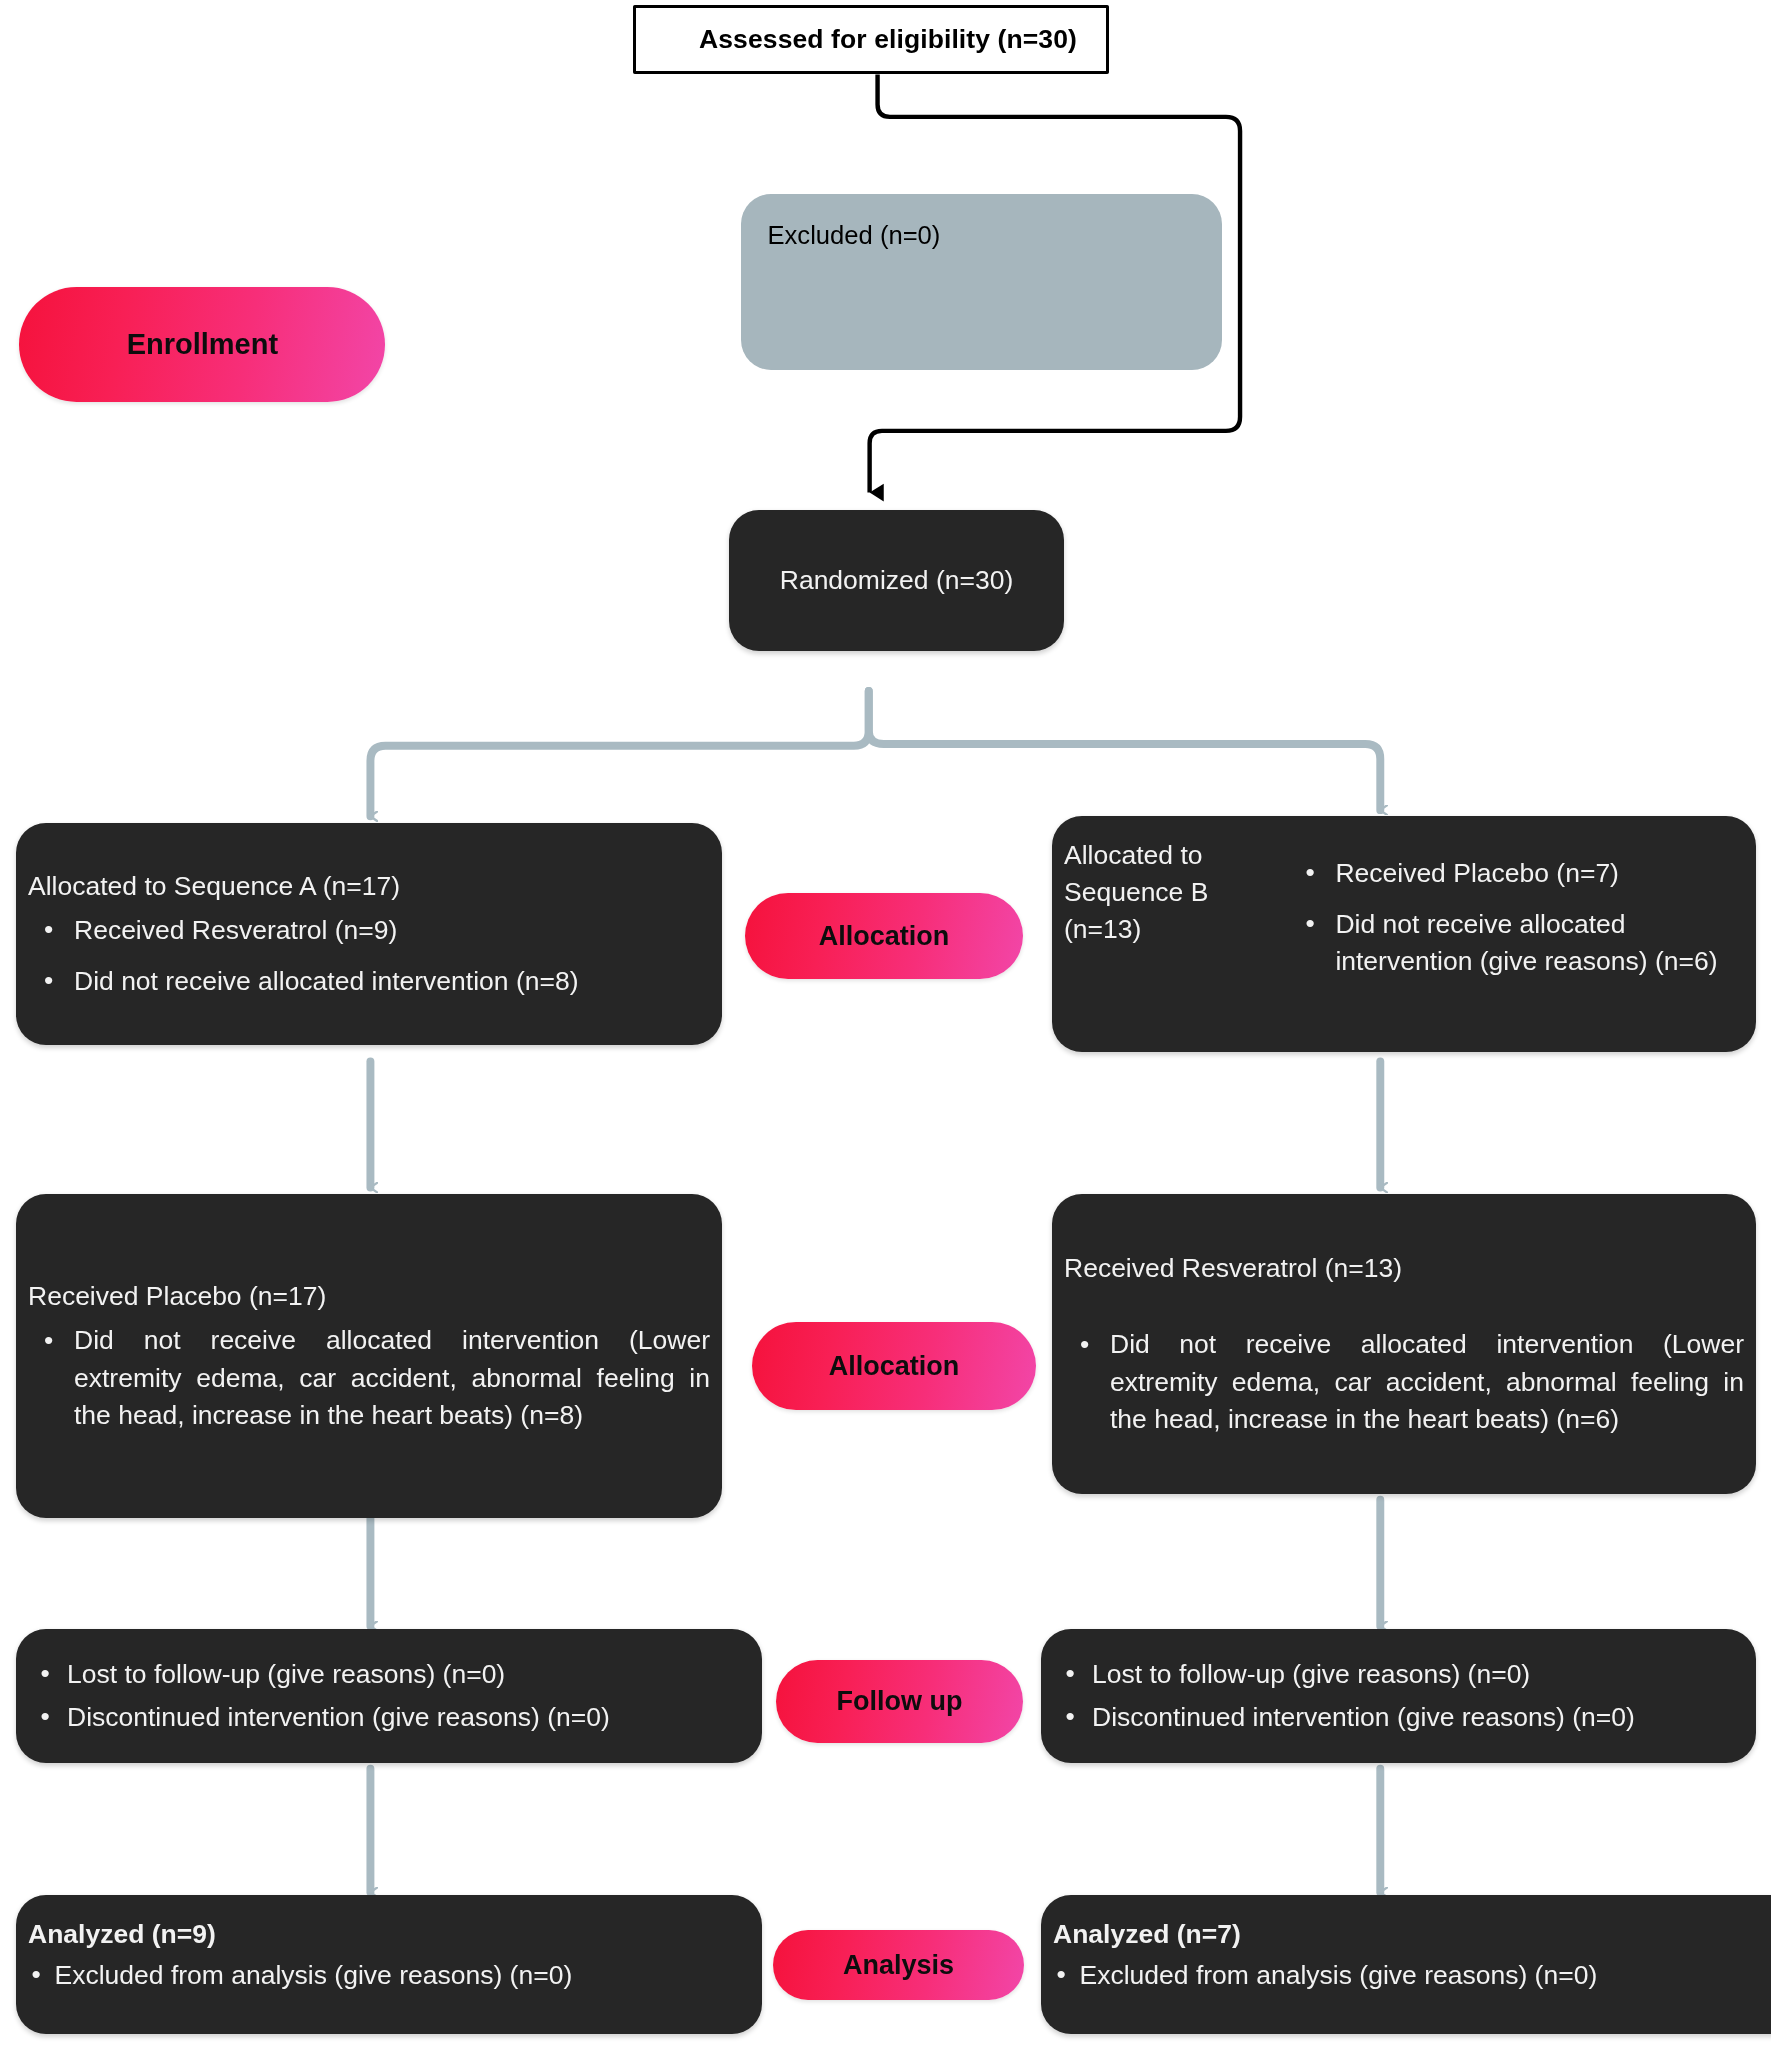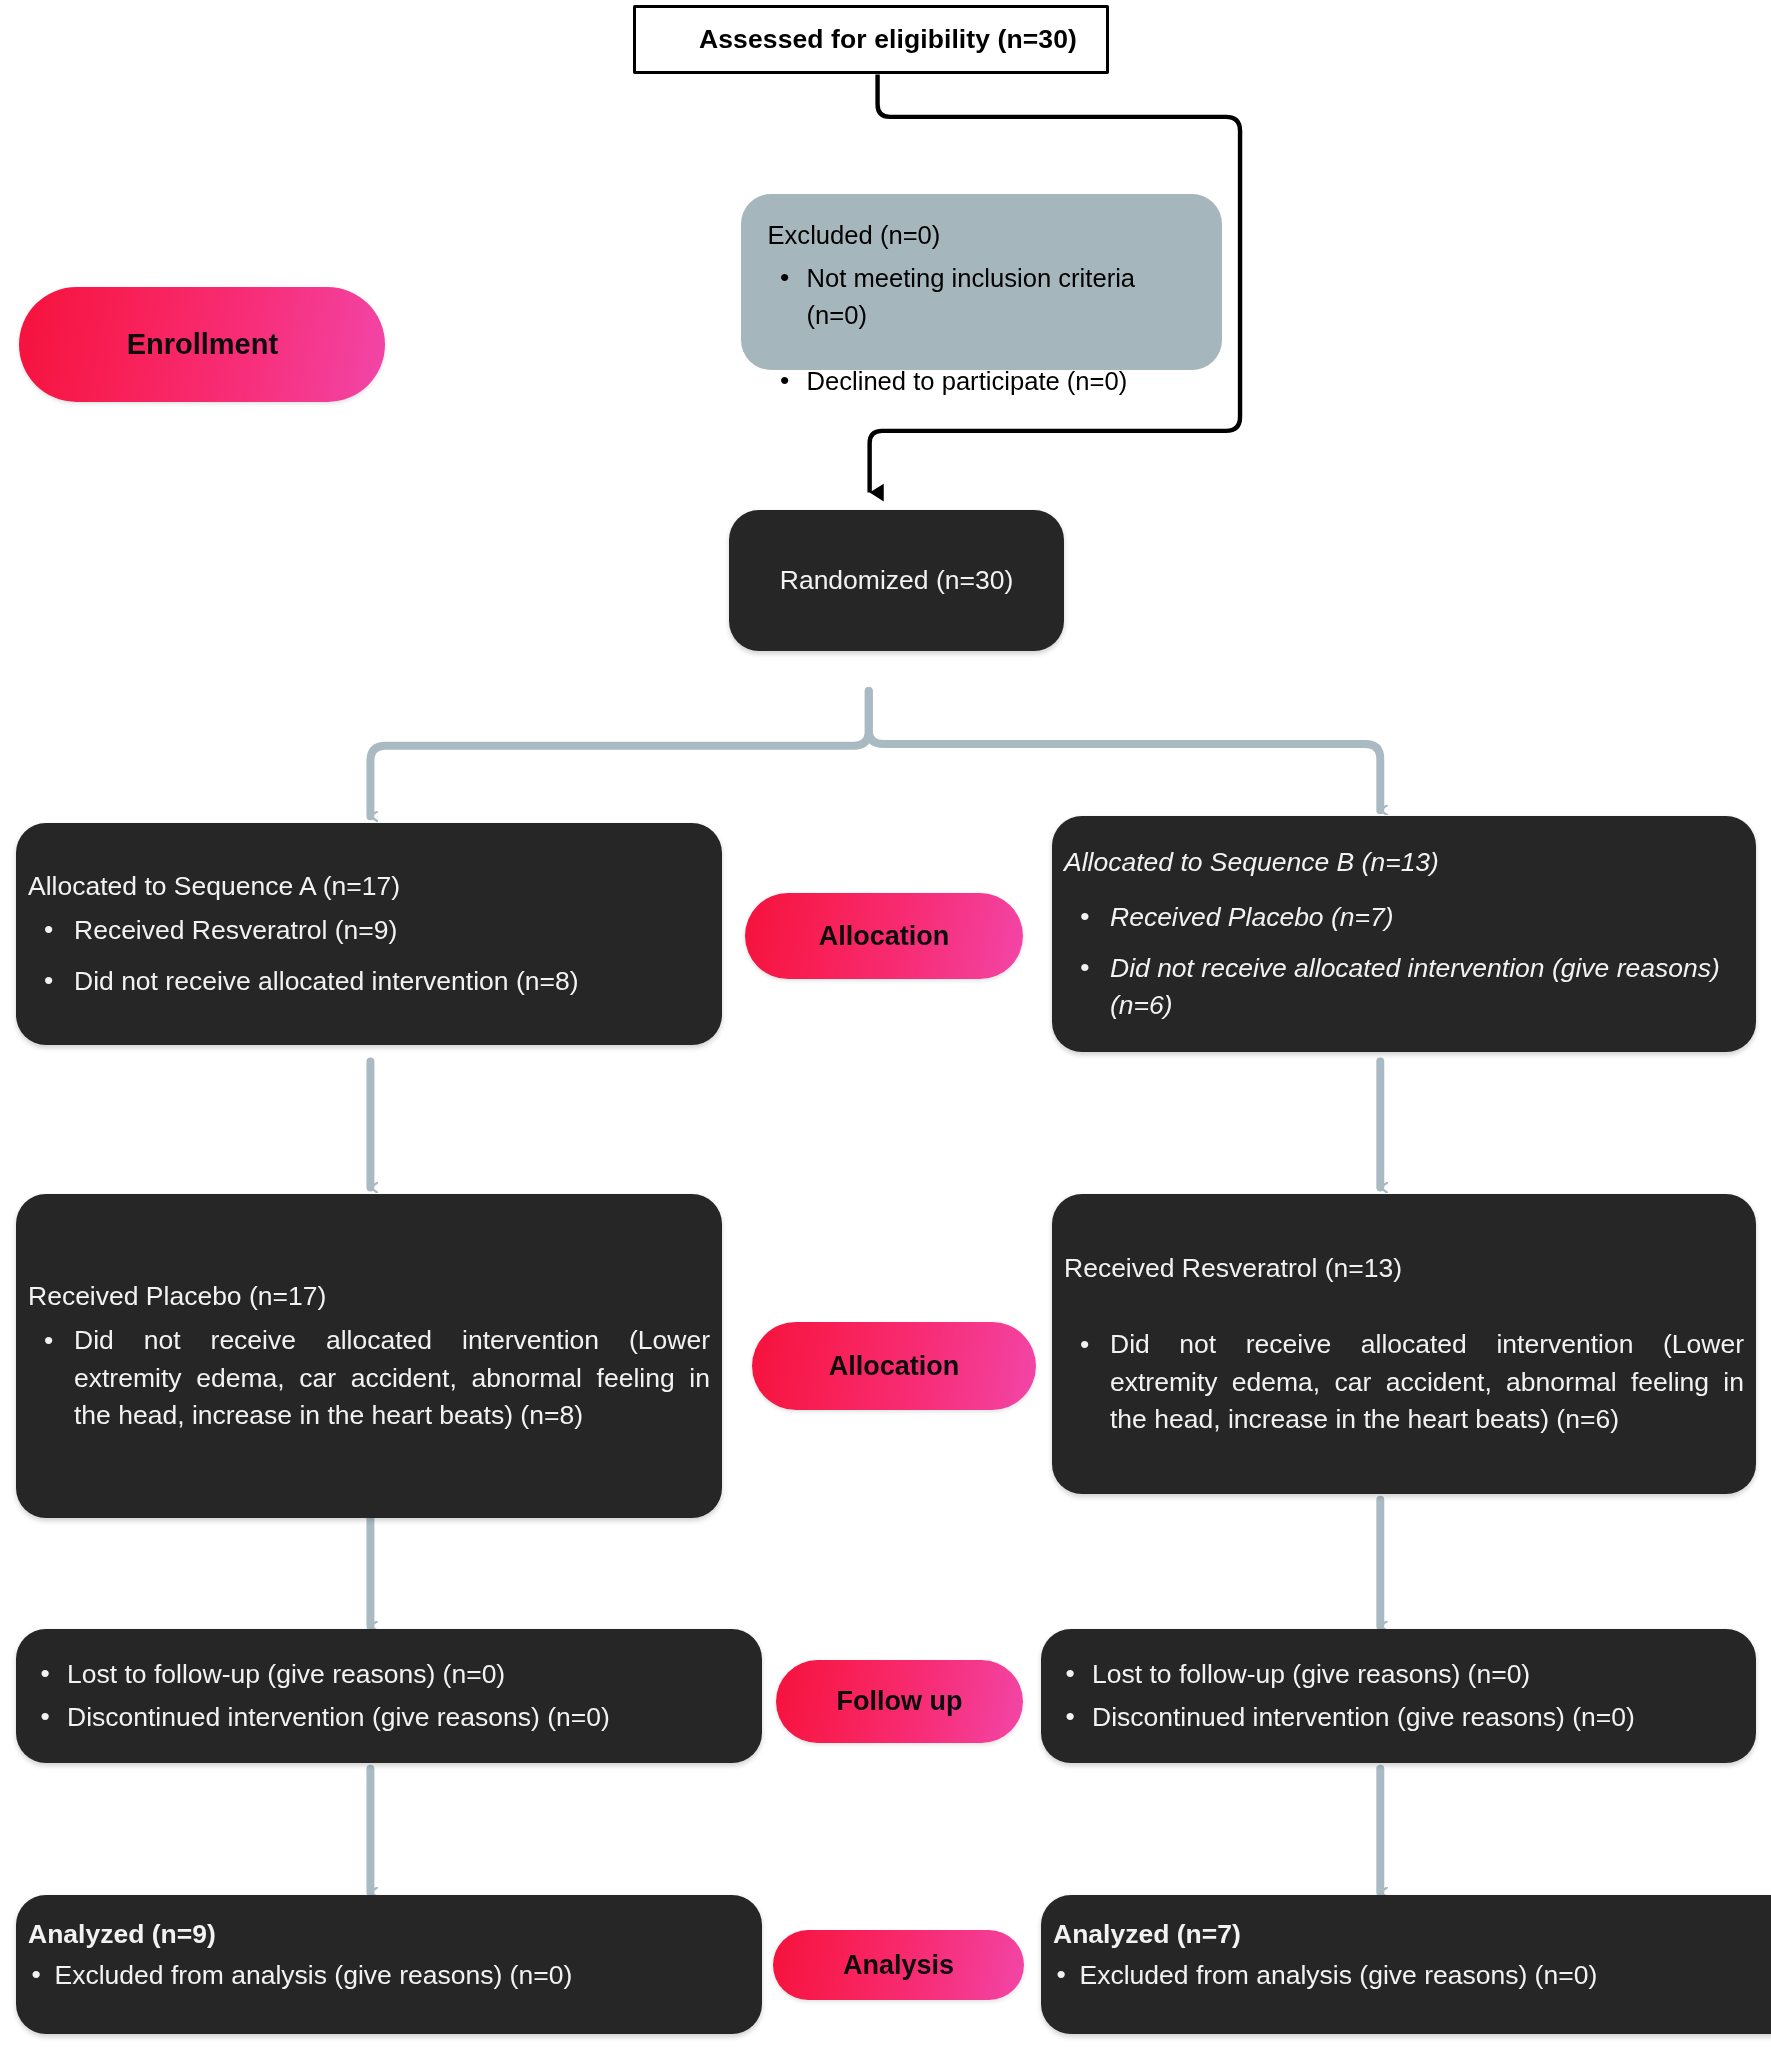--- a/index.html
+++ b/index.html
@@ -87,24 +87,20 @@
     <line x1="1565" y1="1700" x2="1565" y2="1843" stroke="#a9bac2" stroke-width="9" stroke-linecap="round" marker-end="url(#arrowGrey)"></line>
     <line x1="1565" y1="2005" x2="1565" y2="2145" stroke="#a9bac2" stroke-width="9" stroke-linecap="round" marker-end="url(#arrowGrey)"></line>
   </svg>
 
   <div class="node box-white" style="left:633px;top:5.3px;width:476px;height:69px;padding-left:34px;">
     <span>Assessed for eligibility (n=30)</span>
   </div>
 
   <div class="node box-grey" style="left:741px;top:194px;width:481px;height:176px;">
     <span class="hdr">Excluded (n=0)</span>
-    <ul class="blist spaced narrow">
-      <li>Not meeting inclusion criteria (n=0)</li>
-      <li>Declined to participate (n=0)</li>
-    </ul>
   </div>
 
   <div class="node pill big" style="left:19.4px;top:287px;width:366px;height:115px;">
     <span>Enrollment</span>
   </div>
 
   <div class="node box-dark" style="left:729px;top:510px;width:335px;height:141px;
        display:flex;align-items:center;justify-content:center;">
     <span>Randomized (n=30)</span>
   </div>
@@ -112,21 +108,21 @@
   <div class="node box-dark" style="left:16px;top:823px;width:706px;height:222px;
        display:flex;flex-direction:column;justify-content:center;">
     <span class="hdr">Allocated to Sequence A (n=17)</span>
     <ul class="blist">
       <li>Received Resveratrol (n=9)</li>
       <li>Did not receive allocated intervention (n=8)</li>
     </ul>
   </div>
 
   <div class="node box-dark" style="left:1052px;top:816px;width:704px;height:236px;
-       display:flex;flex-direction:column;justify-content:center;font-style:italic;">
+       display:flex;justify-content:center;">
     <span class="hdr">Allocated to Sequence B (n=13)</span>
     <ul class="blist" style="margin-top:17.6px;">
       <li>Received Placebo (n=7)</li>
       <li>Did not receive allocated intervention (give reasons) (n=6)</li>
     </ul>
   </div>
 
   <div class="node pill" style="left:745px;top:893px;width:278px;height:86px;">
     <span>Allocation</span>
   </div>

